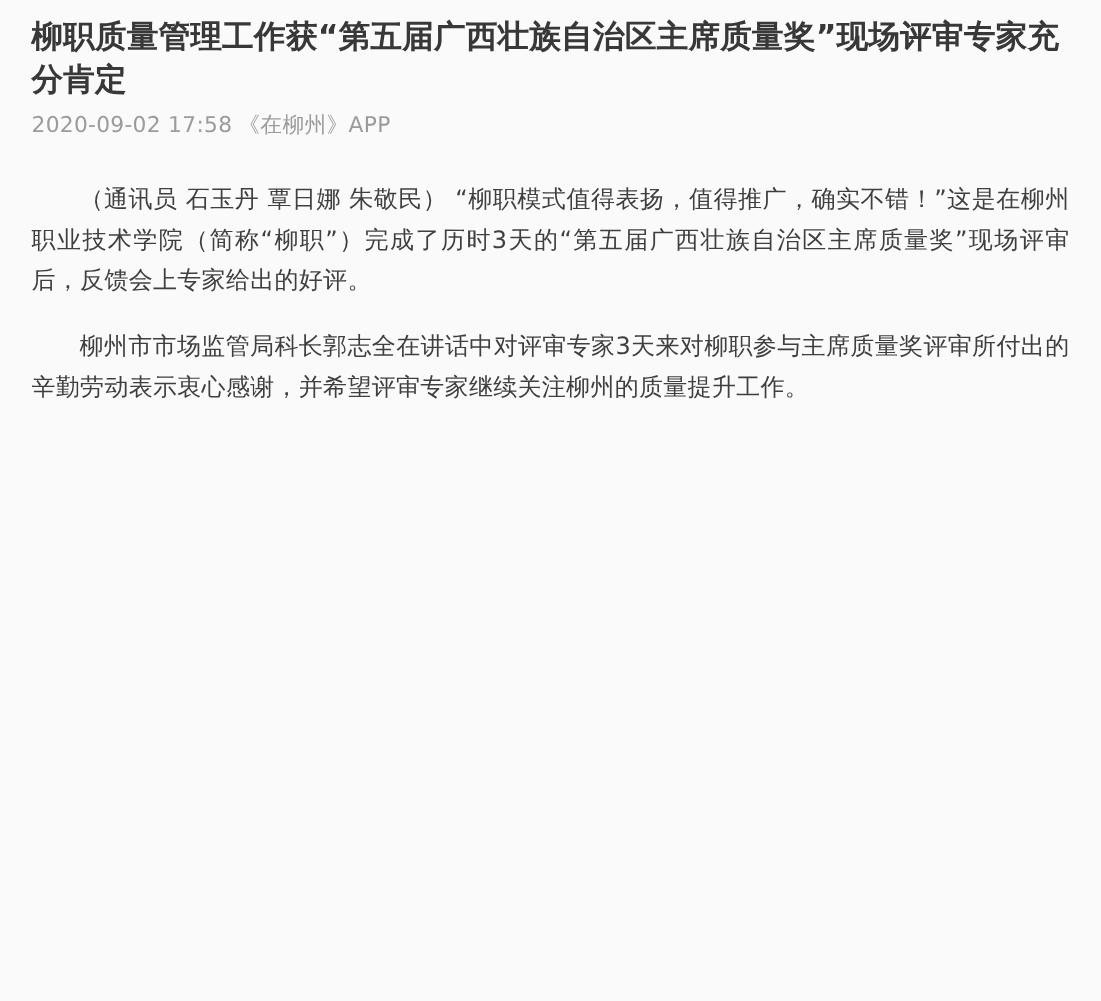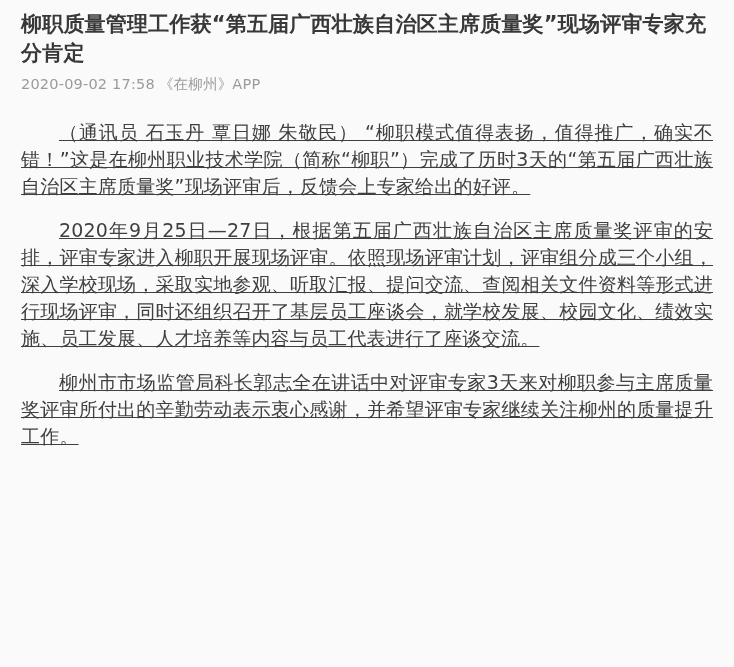--- a/index.html
+++ b/index.html
@@ -32,41 +32,39 @@
     line-height: 18px;
     margin: 0 0 26px 0;
     letter-spacing: 0.2px;
   }
   .article-meta .meta-sep {
     display: inline-block;
     width: 4px;
   }
   .article-body p {
     margin: 17px 0 0 0;
-    font-size: 19px;
+    font-size: 16px;
     line-height: 27px;
     color: #3f3f3f;
     text-align: justify;
     text-indent: 2em;
     letter-spacing: 0.2px;
-    text-decoration: underline;
   }
 </style>
 </head>
 <body>
 
 <div class="page">
   <div class="article">
 
     <h1 class="article-title">柳职质量管理工作获“第五届广西壮族自治区主席质量奖”现场评审专家充分肯定</h1>
 
     <div class="article-meta">
       <span>2020-09-02 17:58</span><span class="meta-sep"></span><span>《在柳州》APP</span>
     </div>
 
     <div class="article-body">
       <p>（通讯员 石玉丹 覃日娜 朱敬民） “柳职模式值得表扬，值得推广，确实不错！”这是在柳州职业技术学院（简称“柳职”）完成了历时3天的“第五届广西壮族自治区主席质量奖”现场评审后，反馈会上专家给出的好评。</p>
-      <p>2020年9月25日—27日，根据第五届广西壮族自治区主席质量奖评审的安排，评审专家进入柳职开展现场评审。依照现场评审计划，评审组分成三个小组，深入学校现场，采取实地参观、听取汇报、提问交流、查阅相关文件资料等形式进行现场评审，同时还组织召开了基层员工座谈会，就学校发展、校园文化、绩效实施、员工发展、人才培养等内容与员工代表进行了座谈交流。</p>
       <p>柳州市市场监管局科长郭志全在讲话中对评审专家3天来对柳职参与主席质量奖评审所付出的辛勤劳动表示衷心感谢，并希望评审专家继续关注柳州的质量提升工作。</p>
     </div>
 
   </div>
 </div>
 
 </body></html>

